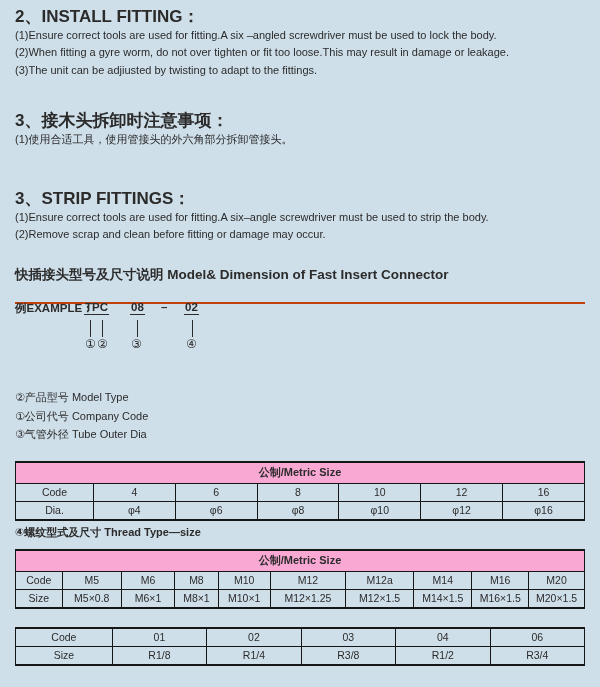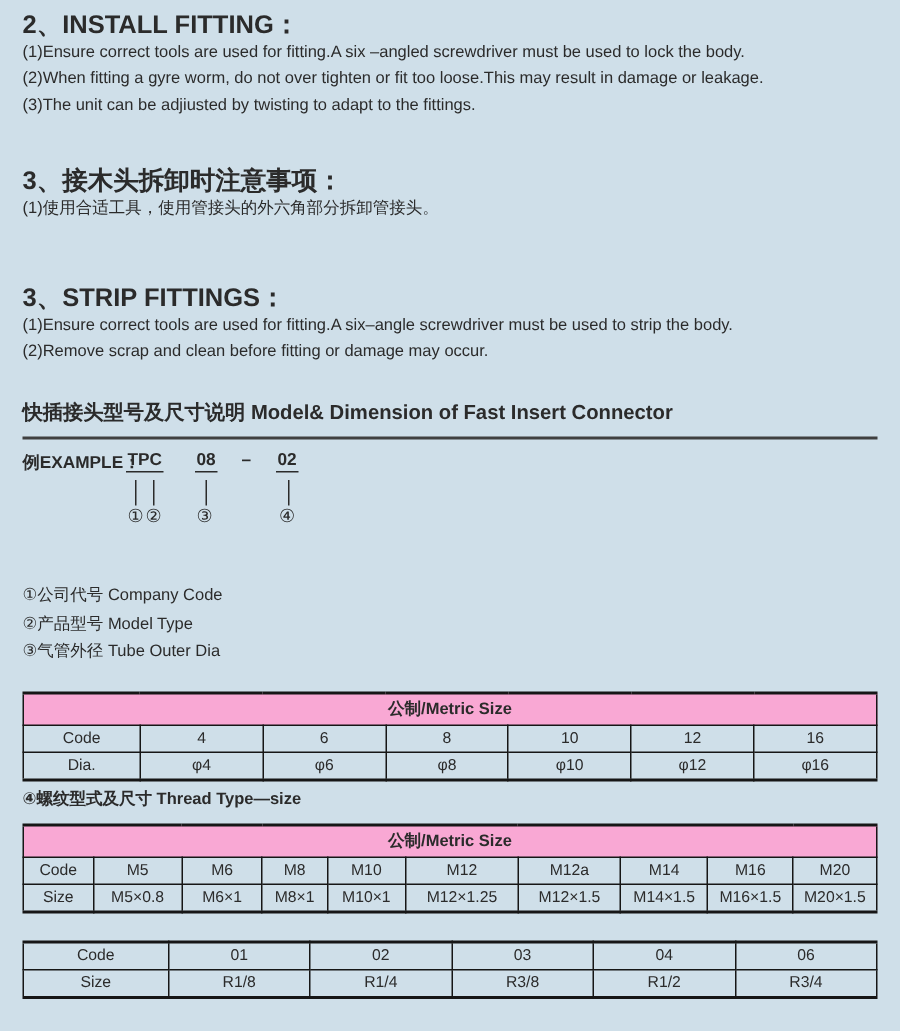--- a/index.html
+++ b/index.html
@@ -12,22 +12,22 @@
     position: relative;
   }
   .abs { position: absolute; }
   .sec { left: 15px; width: 572px; font-size: 11px; line-height: 17.5px; }
   .sec-heading { font-weight: bold; font-size: 17px; margin-bottom: 1px; }
   .line { white-space: nowrap; }
 
   .model-title {
     left: 15px; top: 266px; width: 570px;
     font-weight: bold; font-size: 13.5px;
-    padding-bottom: 7px;
-    border-bottom: 2px solid #404040;
+    padding-bottom: 18px;
+    border-bottom: 2px solid #c2410c;
     white-space: nowrap;
   }
 
   
   .example { left: 15px; top: 301px; width: 320px; height: 58px; }
   .ex-label { position: absolute; left: 0; top: 0; font-weight: bold; font-size: 11.5px; }
   .ex-seg { position: absolute; top: 0; font-weight: bold; font-size: 11.5px;
             border-bottom: 1.5px solid #2b2b2b; padding: 0 1px 1px; }
   .ex-dash { position: absolute; top: 0; font-weight: bold; font-size: 11.5px; }
   .vline { position: absolute; width: 1px; height: 17px; top: 19px; background: #2b2b2b; }
@@ -91,22 +91,22 @@
   <span class="vline" style="left:87px"></span>
   <span class="vline" style="left:122px"></span>
   <span class="vline" style="left:177px"></span>
   <span class="callout" style="left:70px">①</span>
   <span class="callout" style="left:82px">②</span>
   <span class="callout" style="left:116px">③</span>
   <span class="callout" style="left:171px">④</span>
 </div>
 
 <div class="abs legend">
+  <div class="line">②产品型号 Model Type</div>
   <div class="line">①公司代号 Company Code</div>
-  <div class="line">②产品型号 Model Type</div>
   <div class="line">③气管外径 Tube Outer Dia</div>
 </div>
 
 <table class="dim t1">
   <colgroup>
     <col style="width:13.7%">
       <col style="width:14.38%">
       <col style="width:14.38%">
     <col style="width:14.38%">
       <col style="width:14.38%">

